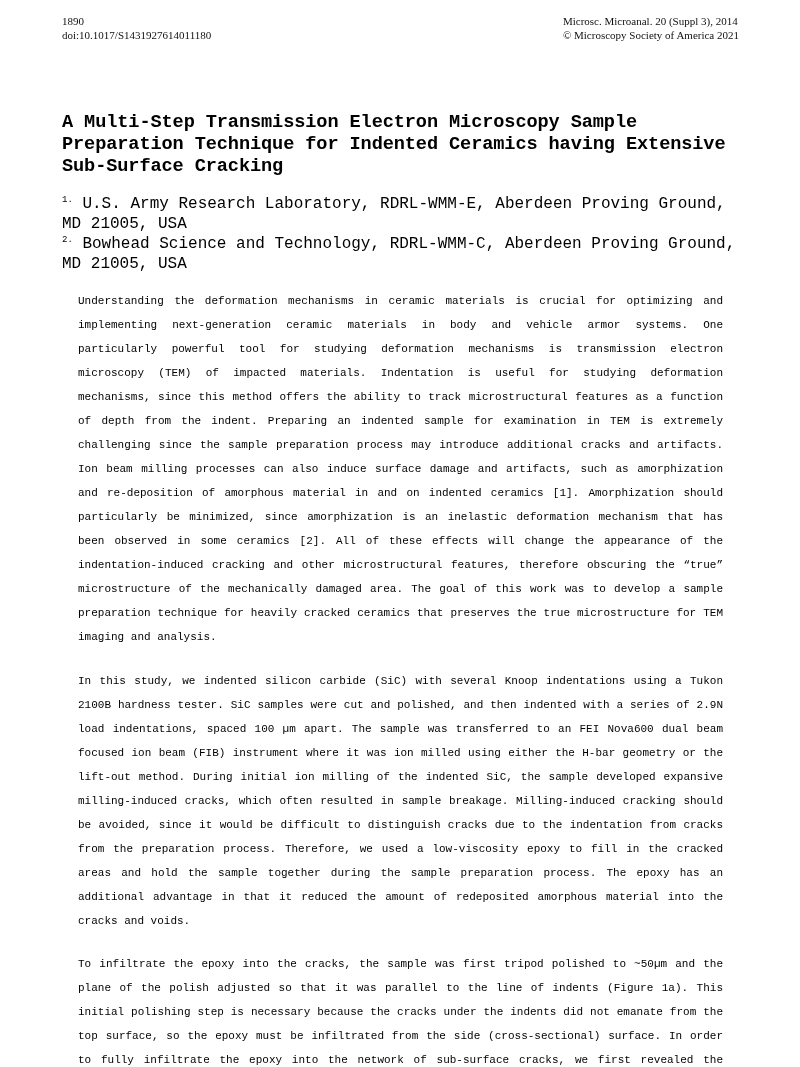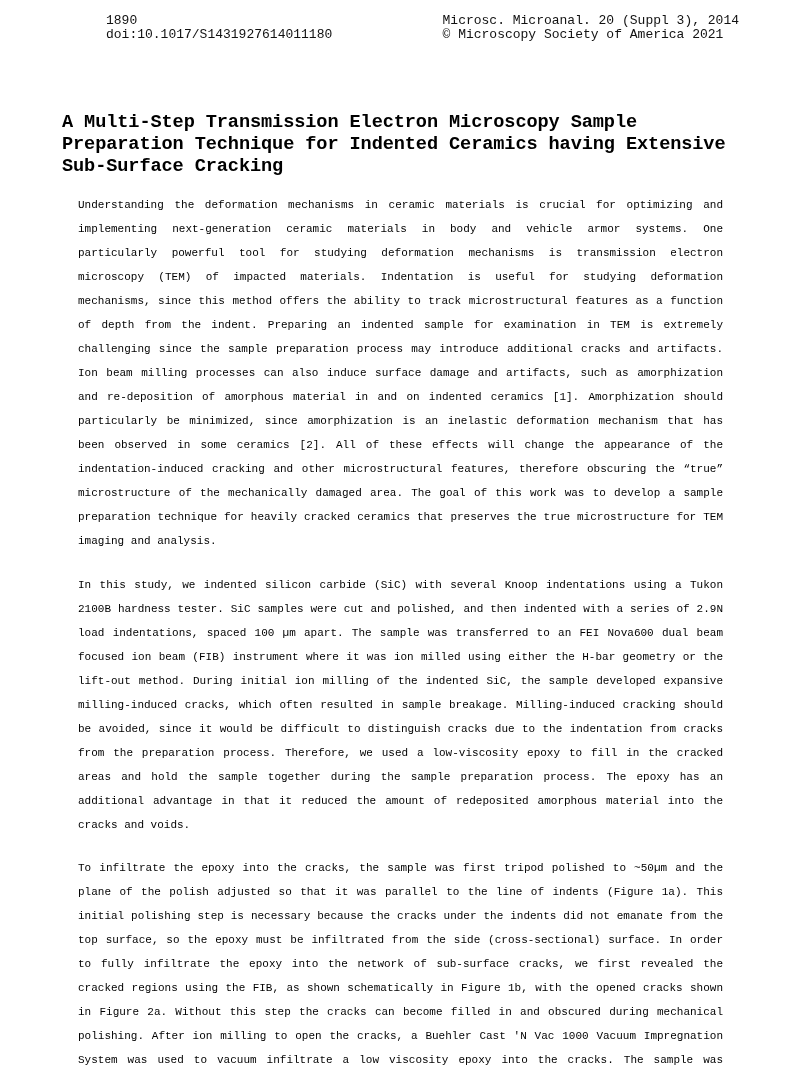--- a/index.html
+++ b/index.html
@@ -1,17 +1,17 @@
 <!DOCTYPE html>
 <html><head>
 <meta charset="utf-8">
 <style>
   html, body { margin: 0; padding: 0; background: #ffffff; }
   body { width: 800px; height: 1067px; position: relative; overflow: hidden; color: #000; }
-  .hdr { position: absolute; top: 14px; font-family: Liberation Mono, monospace; font-size: 13px; line-height: 14px; color: #111; margin-left: 44px; }
+  .hdr { position: absolute; top: 14px; font-family: Liberation Serif, serif; font-size: 11px; line-height: 14px; color: #111; }
   .hdr-left { left: 62px; }
   .hdr-right { right: 61px; }
   .content { position: absolute; left: 62px; top: 112px; width: 677px; font-family: Liberation Mono, monospace; }
   .title { font-weight: bold; font-size: 18.6px; line-height: 22px; margin: 0; letter-spacing: -0.1px; }
   .authors { font-size: 16px; line-height: 20px; margin: 14px 0 0 0; }
   .affils { font-size: 16px; line-height: 20px; margin: 16px 0 0 0; }
   .affil { display: block; }
   sup { font-size: 9px; line-height: 0; vertical-align: super; }
   .para { font-size: 11px; line-height: 24px; text-align: justify; margin: 16px; }
   .p1 { margin-top: 15px; }
@@ -26,17 +26,21 @@
 </div>
 <div class="hdr hdr-right">
   <div>Microsc. Microanal. 20 (Suppl 3), 2014</div>
   <div>© Microscopy Society of America 2021</div>
 </div>
 
 <div class="content">
   <h1 class="title">A Multi-Step Transmission Electron Microscopy Sample Preparation Technique for Indented Ceramics having Extensive Sub-Surface Cracking</h1>
 
 
+  <div class="affils">
+    <span class="affil"><sup>1.</sup><span> U.S. Army Research Laboratory, RDRL-WMM-E, Aberdeen Proving Ground, MD 21005, USA</span></span>
+    <span class="affil"><sup>2.</sup><span> Bowhead Science and Technology, RDRL-WMM-C, Aberdeen Proving Ground, MD 21005, USA</span></span>
+  </div>
 
   <p class="para p1">Understanding the deformation mechanisms in ceramic materials is crucial for optimizing and implementing next-generation ceramic materials in body and vehicle armor systems. One particularly powerful tool for studying deformation mechanisms is transmission electron microscopy (TEM) of impacted materials. Indentation is useful for studying deformation mechanisms, since this method offers the ability to track microstructural features as a function of depth from the indent. Preparing an indented sample for examination in TEM is extremely challenging since the sample preparation process may introduce additional cracks and artifacts. Ion beam milling processes can also induce surface damage and artifacts, such as amorphization and re-deposition of amorphous material in and on indented ceramics [1]. Amorphization should particularly be minimized, since amorphization is an inelastic deformation mechanism that has been observed in some ceramics [2]. All of these effects will change the appearance of the indentation-induced cracking and other microstructural features, therefore obscuring the “true” microstructure of the mechanically damaged area. The goal of this work was to develop a sample preparation technique for heavily cracked ceramics that preserves the true microstructure for TEM imaging and analysis.</p>
   <p class="para p2">In this study, we indented silicon carbide (SiC) with several Knoop indentations using a Tukon 2100B hardness tester. SiC samples were cut and polished, and then indented with a series of 2.9N load indentations, spaced 100 µm apart. The sample was transferred to an FEI Nova600 dual beam focused ion beam (FIB) instrument where it was ion milled using either the H-bar geometry or the lift-out method. During initial ion milling of the indented SiC, the sample developed expansive milling-induced cracks, which often resulted in sample breakage. Milling-induced cracking should be avoided, since it would be difficult to distinguish cracks due to the indentation from cracks from the preparation process. Therefore, we used a low-viscosity epoxy to fill in the cracked areas and hold the sample together during the sample preparation process. The epoxy has an additional advantage in that it reduced the amount of redeposited amorphous material into the cracks and voids.</p>
   <p class="para p3">To infiltrate the epoxy into the cracks, the sample was first tripod polished to ~50µm and the plane of the polish adjusted so that it was parallel to the line of indents (Figure 1a). This initial polishing step is necessary because the cracks under the indents did not emanate from the top surface, so the epoxy must be infiltrated from the side (cross-sectional) surface. In order to fully infiltrate the epoxy into the network of sub-surface cracks, we first revealed the cracked regions using the FIB, as shown schematically in Figure 1b, with the opened cracks shown in Figure 2a. Without this step the cracks can become filled in and obscured during mechanical polishing. After ion milling to open the cracks, a Buehler Cast 'N Vac 1000 Vacuum Impregnation System was used to vacuum infiltrate a low viscosity epoxy into the cracks. The sample was suspended in an inverted position during the epoxy infiltration (Figure 1c). The indented SiC/epoxy infiltrated sample was then thinned to electron transparency using the FIB in the second ion milling step, as shown in Figure 1d. Figure 2 shows SEM images of the cracks under the indent before (a) and after (b) epoxy infiltration. In Figure 2c, the corresponding TEM image</p>
 </div>
 
 </body></html>

